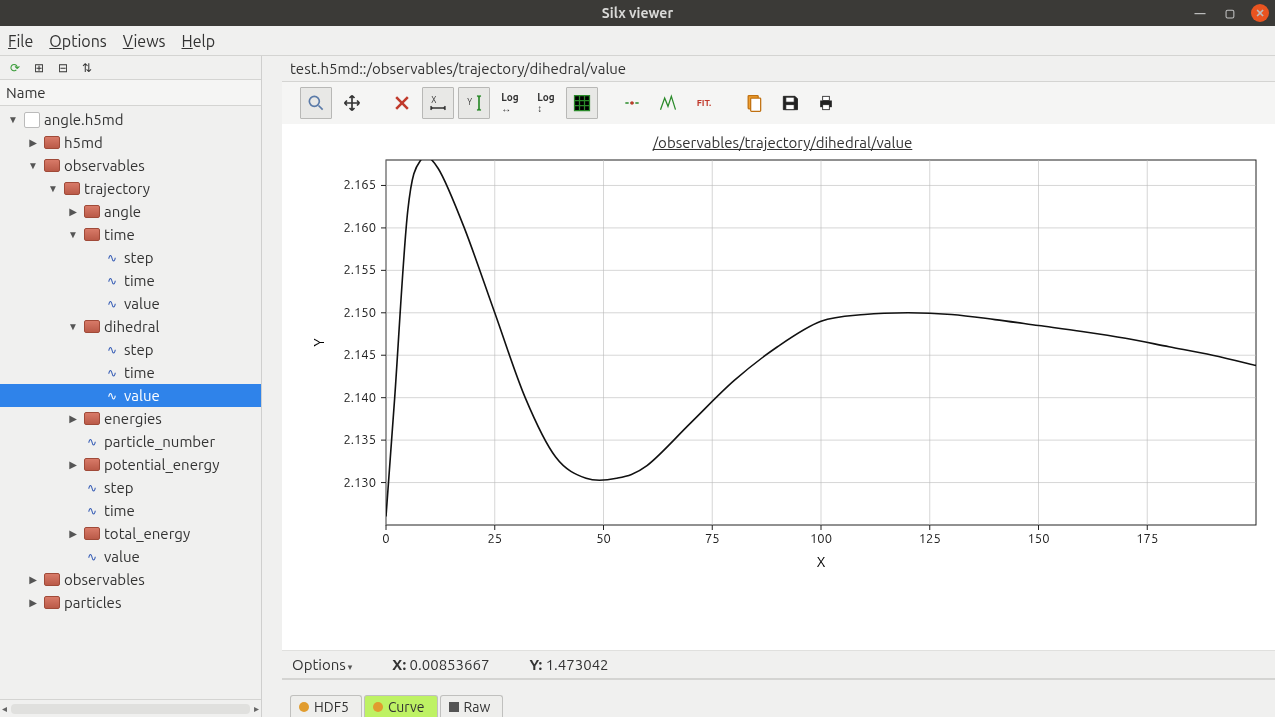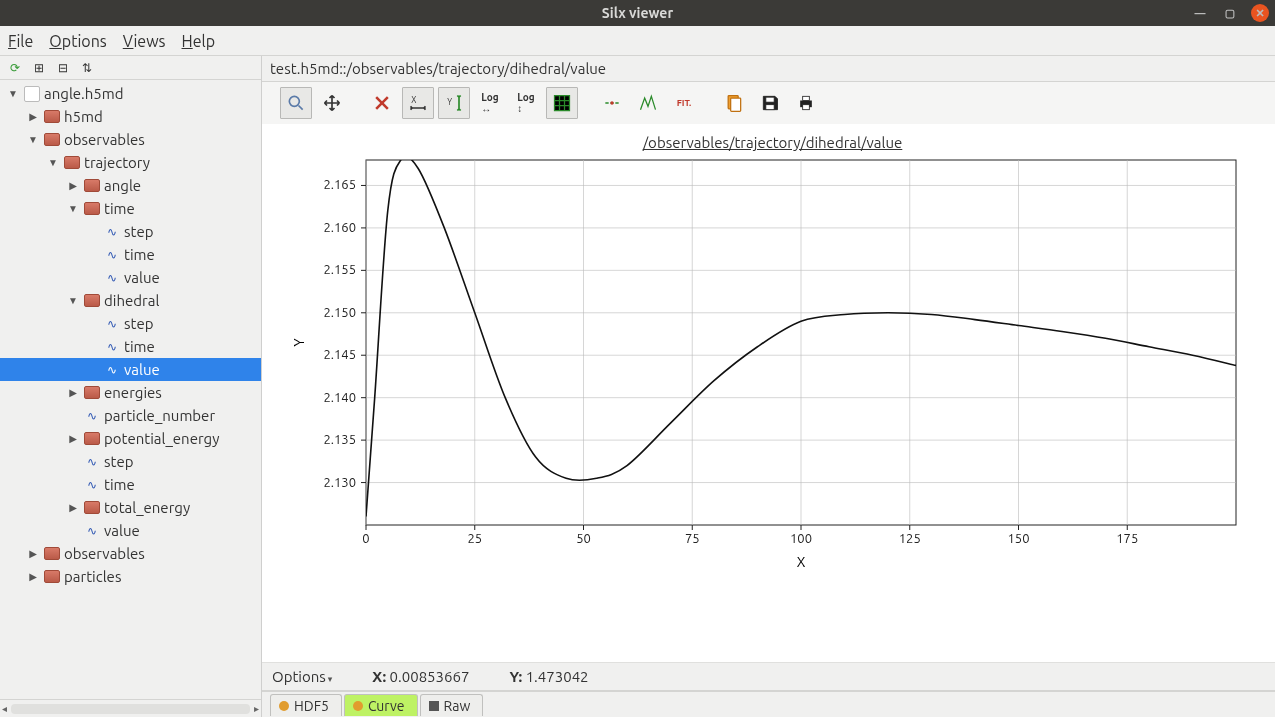--- a/index.html
+++ b/index.html
@@ -137,20 +137,21 @@
 }
 .left-scrollbar .arr { font-size:10px; color:#666; }
 .left-scrollbar .track { flex:1; height:10px; background:#e0e0de; margin:0 4px; border-radius:4px; }
 
 
 .rightpane {
   flex: 1;
   display: flex;
   flex-direction: column;
   min-width: 0;
+  margin-left: 20px;
 }
 .pathbar {
   height: 26px;
   padding-left: 8px;
   display: flex;
   align-items: center;
   border-bottom: 1px solid #d4d4d2;
   font-size: 15px;
   background: #f0f0ef;
 }
@@ -188,23 +189,23 @@
   display: flex;
   align-items: center;
   padding-left: 10px;
   font-size: 15px;
   gap: 40px;
   background:#f0f0ef;
   border-top:1px solid #e0e0de;
 }
 .statusbar .options::after{ content:"▾"; font-size:9px; margin-left:2px; color:#555;}
 .tabbar {
-  height: 26px;
-  display: flex;
-  align-items: center;
+  height: 38px;
+  display: flex;
+  align-items: flex-end;
   gap: 2px;
   padding-left: 8px;
   background:#f0f0ef;
   border-top: 1px solid #d4d4d2;
 }
 .tab {
   padding: 3px 12px 2px 8px;
   border: 1px solid #c0c0be;
   border-bottom: none;
   background: #eeeeec;
@@ -237,20 +238,21 @@
 
 <div class="workarea">
 
   <div class="leftpane">
     <div class="left-toolbar">
       <span class="tbtn" style="color:#3a9c3a">⟳</span>
       <span class="tbtn">⊞</span>
       <span class="tbtn">⊟</span>
       <span class="tbtn">⇅</span>
     </div>
+    <div class="tree-header">Name</div>
     <div class="tree" id="tree">
         <div class="tree-row" style="padding-left: 6px;">
           <span class="expander">▼</span>
           <span class="ticon file"></span>
           <span>angle.h5md</span>
         </div>
         <div class="tree-row" style="padding-left: 26px;">
           <span class="expander">▶</span>
           <span class="ticon folder"></span>
           <span>h5md</span>

